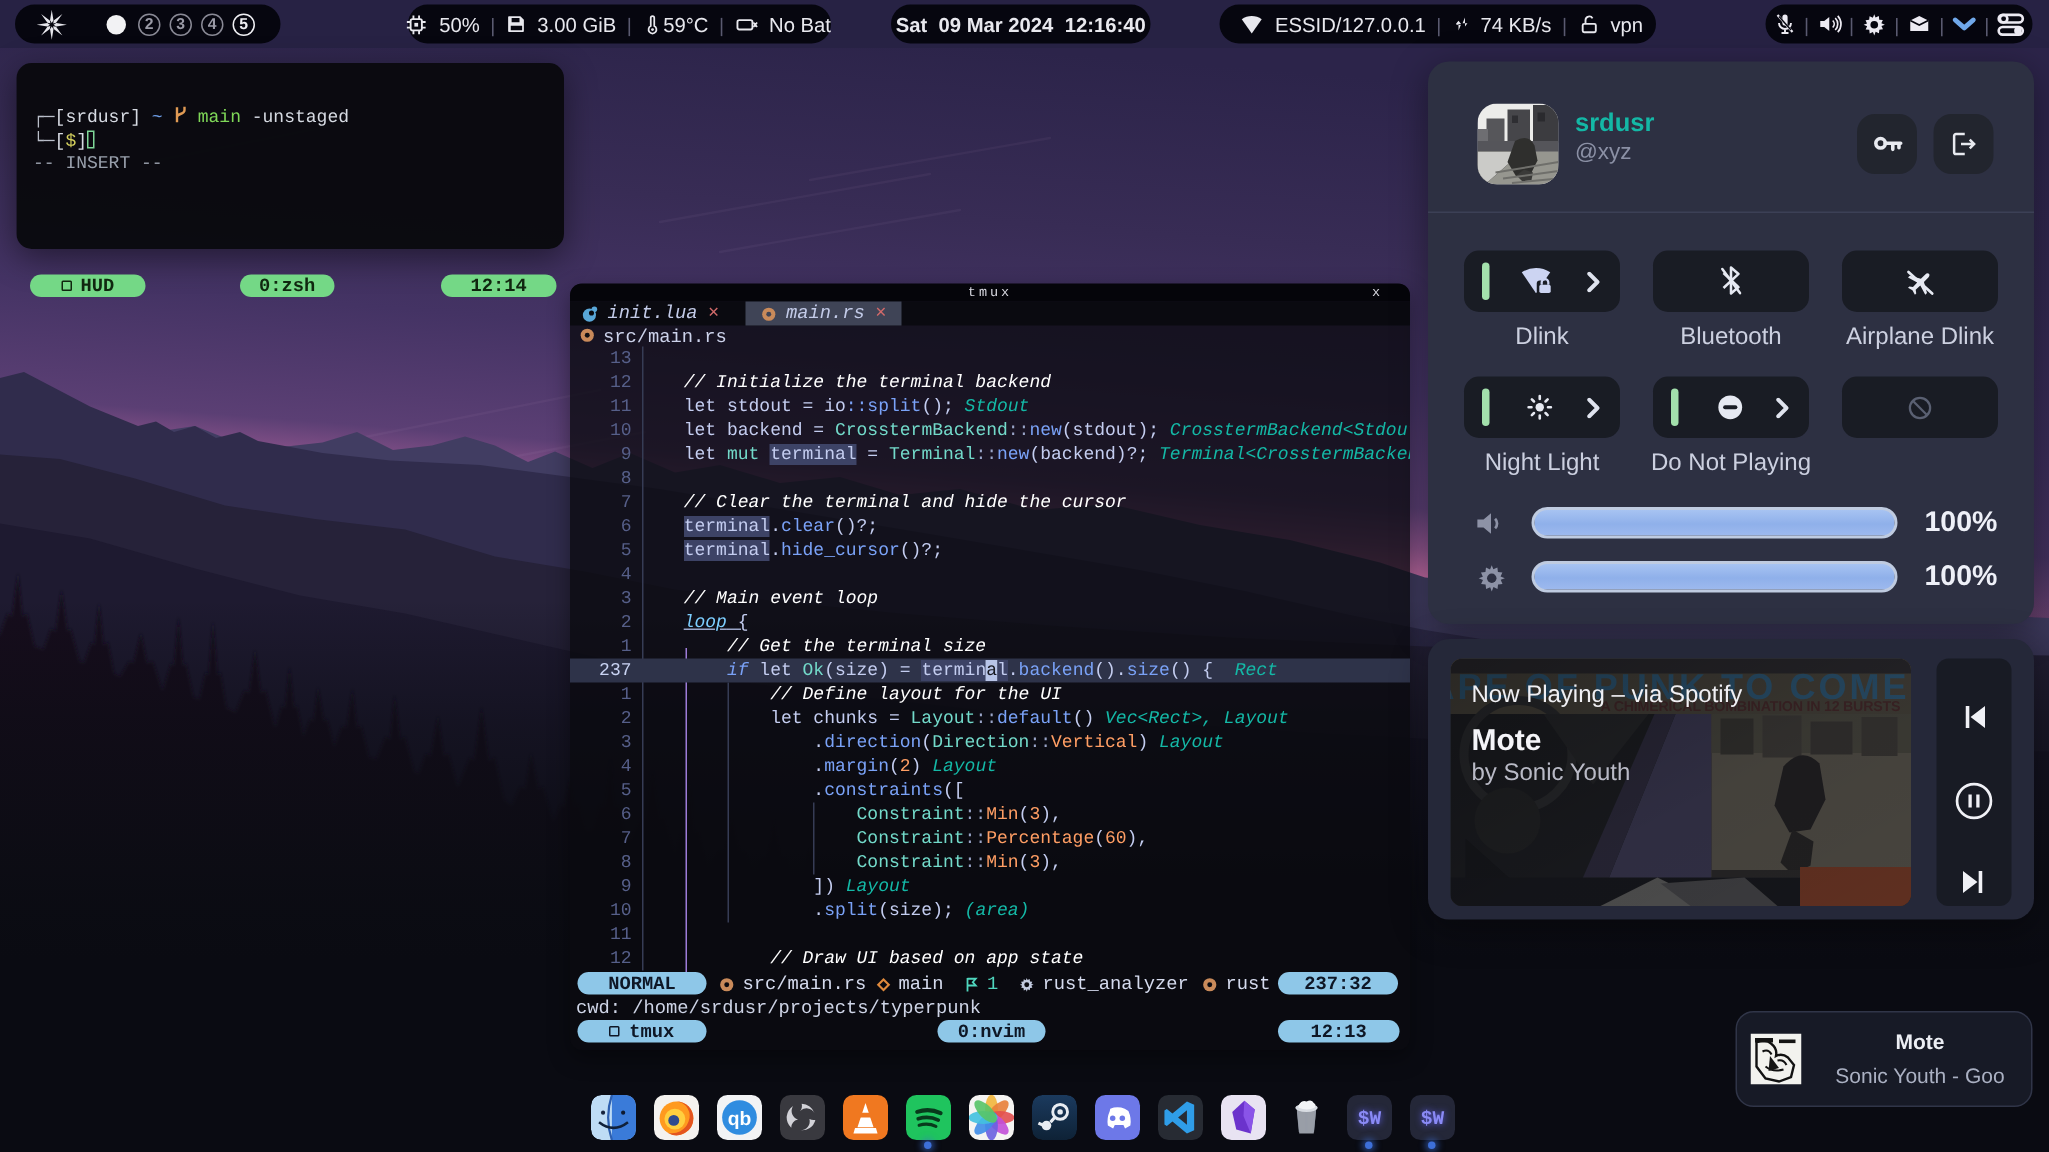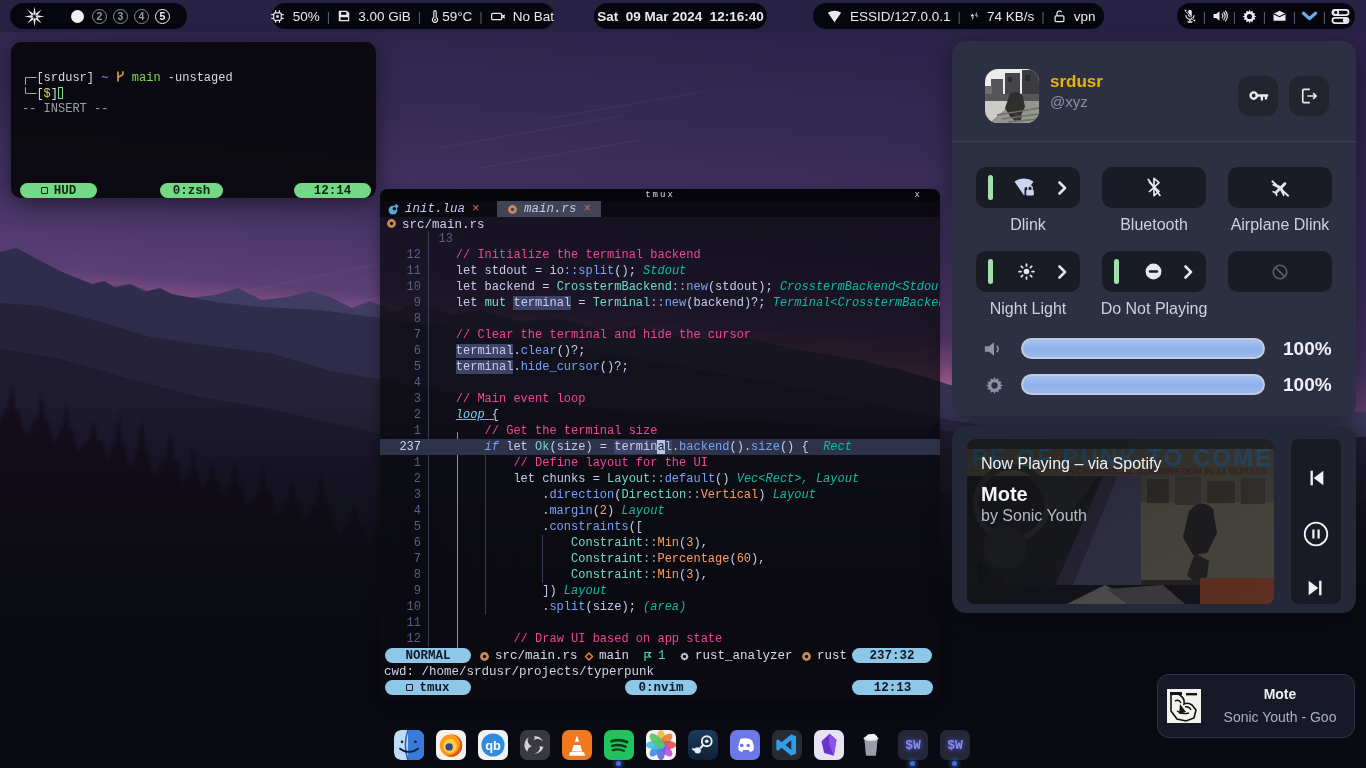--- a/index.html
+++ b/index.html
@@ -12,21 +12,21 @@
 #topbar { position:absolute; left:0; top:0; width:1366px; height:32px; background:#272244; }
 .pill { position:absolute; top:3px; height:26px; background:#06060f; border-radius:13px;
   display:flex; align-items:center; color:#e8e8ee; font-size:14px; white-space:nowrap; }
 .pill .sep { color:#5a5a70; margin:0 7px; font-size:13px; }
 .pill svg { flex-shrink:0; }
 .ws { width:15px; height:15px; border:1.5px solid #8a8a96; border-radius:50%; margin-left:10px;
   color:#9a9aa6; font-size:10.5px; font-weight:bold; display:inline-flex; align-items:center; justify-content:center; }
 .ws.on { border-color:#f0f0f4; color:#f0f0f4; }
 
 
-#term1 { position:absolute; left:11px; top:42px; width:365px; height:156px;
+#term1 { position:absolute; left:11px; top:42px; width:365px; height:124px;
   background:rgba(9,9,14,0.96); border-radius:10px; box-shadow:0 6px 22px rgba(0,0,0,0.45);
   font-family:"Liberation Mono", monospace; font-size:12px; color:#cfd3dc; }
 #term1 pre { font-family:inherit; line-height:15.6px; position:absolute; left:11px; top:28px; }
 .tpill { position:absolute; height:15px; background:#74d886; border-radius:8px; color:#10270f;
   font-family:"Liberation Mono", monospace; font-size:12.5px; font-weight:bold;
   display:flex; align-items:center; justify-content:center; }
 .sqi { display:inline-block; width:7px; height:7px; border:1.5px solid currentColor; border-radius:1px; margin-right:6px; }
 
 
 #editor { position:absolute; left:380px; top:189px; width:560px; height:511px;
@@ -40,21 +40,21 @@
 #crumb { position:absolute; left:6px; top:29px; font-size:12.5px; color:#ccd2ea; }
 #code { position:absolute; left:0; top:0px; width:560px; height:458px; font-size:12px; line-height:16px; color:#c4cdf0; }
 .ln { position:absolute; left:0; width:560px; height:16px; white-space:pre; }
 .ln .gut { position:absolute; left:0; top:0; width:41px; text-align:right; color:#565f89; }
 .ln .txt { position:absolute; left:47px; top:0; }
 .curline { background:#2e3349; }
 .guide { position:absolute; width:1px; background:#363c55; }
 .pn { color:#9aa5c8; }
 .cur { background:#b8c4e8; color:#16171f; }
 
-.cm { color:#ec4899; }
+.cm { color:#ffffff; font-style:italic; }
 .hint { color:#14b8a6; font-style:italic; }
 .kb { color:#7aa2f7; }         
 .kbi { color:#7aa2f7; font-style:italic; }
 .ty { color:#73daca; }         
 .or { color:#ff9e64; }         
 .wh { color:#c4cdf0; }
 .hl { background:#3d4366; }
 
 #stline { position:absolute; left:0; top:459px; width:560px; height:16px; background:#0a0a10; color:#d5dbee; font-size:12.5px; }
 #cwd { position:absolute; left:4px; top:476px; font-size:12.5px; color:#ced4e6; }
@@ -256,21 +256,21 @@
   </div>
   <div id="crumb"><svg width="11" height="11" viewBox="0 0 20 20" style="margin-right:5px;vertical-align:-1px;">
         <circle cx="10" cy="10" r="8" fill="#c98a5a"></circle>
         <circle cx="10" cy="10" r="3" fill="#101014"></circle>
       </svg>src/main.rs</div>
   <div id="code">
 <div class="guide" style="left:48px;top:42px;height:416px;"></div>
 <div class="guide" style="left:105px;top:266px;height:160px;"></div>
 <div class="guide" style="left:162px;top:346px;height:48px;"></div>
 <div class="guide" style="left:77px;top:243px;height:216px;background:#9d7cd8;"></div>
-<div class="ln" style="top:42px;margin-left:32px;"><span class="gut">13</span><span class="txt"></span></div>
+<div class="ln" style="top:42px;"><span class="gut">13</span><span class="txt"></span></div>
 <div class="ln" style="top:58px;"><span class="gut">12</span><span class="txt">    <span class="cm">// Initialize the terminal backend</span></span></div>
 <div class="ln" style="top:74px;"><span class="gut">11</span><span class="txt">    <span class="wh">let stdout = io</span><span class="kb">::split</span><span class="wh">();</span><span class="hint"> Stdout</span></span></div>
 <div class="ln" style="top:90px;"><span class="gut">10</span><span class="txt">    <span class="wh">let backend = </span><span class="ty">CrosstermBackend</span><span class="pn">::</span><span class="kb">new</span><span class="wh">(stdout);</span><span class="hint"> CrosstermBackend&lt;Stdout</span></span></div>
 <div class="ln" style="top:106px;"><span class="gut">9</span><span class="txt">    <span class="wh">let </span><span class="ty">mut</span><span class="wh"> </span><span class="hl">terminal</span><span class="wh"> = </span><span class="ty">Terminal</span><span class="pn">::</span><span class="kb">new</span><span class="wh">(backend)?;</span><span class="hint"> Terminal&lt;CrosstermBacken</span></span></div>
 <div class="ln" style="top:122px;"><span class="gut">8</span><span class="txt"></span></div>
 <div class="ln" style="top:138px;"><span class="gut">7</span><span class="txt">    <span class="cm">// Clear the terminal and hide the cursor</span></span></div>
 <div class="ln" style="top:154px;"><span class="gut">6</span><span class="txt">    <span class="hl">terminal</span><span class="wh">.</span><span class="kb">clear</span><span class="wh">()?;</span></span></div>
 <div class="ln" style="top:170px;"><span class="gut">5</span><span class="txt">    <span class="hl">terminal</span><span class="wh">.</span><span class="kb">hide_cursor</span><span class="wh">()?;</span></span></div>
 <div class="ln" style="top:186px;"><span class="gut">4</span><span class="txt"></span></div>
 <div class="ln" style="top:202px;"><span class="gut">3</span><span class="txt">    <span class="cm">// Main event loop</span></span></div>
@@ -332,21 +332,21 @@
     <rect x="23" y="8" width="4" height="5" fill="#2e2e32"></rect>
     <rect x="40" y="6" width="5" height="6" fill="#2a2a2e"></rect>
     <rect x="0" y="25" width="54" height="8" fill="#55555a"></rect>
     <rect x="0" y="32" width="54" height="22" fill="#96968f"></rect>
     <path d="M0 32 L30 32 L5 54 L0 54 Z" fill="#cccccа"></path>
     <path d="M0 32 L30 32 L5 54 L0 54 Z" fill="#cbcbc8"></path>
     <path d="M25 25 q9 -5 13 3 l2 10 -5 10 -9 1 -6 -10 Z" fill="#2f2f2d"></path>
     <path d="M26 48 l4 4 6 -1 1 -5 -6 -2 Z" fill="#3a3a38"></path>
     <path d="M12 46 L54 39 M17 50 L54 45 M23 53 L54 50" stroke="#6f6f6b" stroke-width="1.3"></path>
   </svg>
-  <div class="abs" style="left:98px; top:31px; color:#eab308; font-size:17px; font-weight:bold;">srdusr</div>
+  <div class="abs" style="left:98px; top:31px; color:#14b8a6; font-size:17px; font-weight:bold;">srdusr</div>
   <div class="abs" style="left:98px; top:52px; color:#8b90a5; font-size:15px;">@xyz</div>
   <div class="sqbtn" style="left:286px; top:35px;">
     <svg width="23" height="23" viewBox="0 0 24 24" fill="none" stroke="#e8eaf0" stroke-width="2.5">
         <circle cx="7" cy="11" r="3.3"></circle>
         <path d="M10.2 11 L21 11 M15.5 11 L15.5 15.2 M19.8 11 L19.8 14" stroke-linecap="round"></path>
       </svg>
   </div>
   <div class="sqbtn" style="left:337px; top:35px;">
     <svg width="20" height="20" viewBox="0 0 24 24" fill="none" stroke="#e8eaf0" stroke-width="2">
         <path d="M13 4 H6 a1.5 1.5 0 0 0 -1.5 1.5 v13 a1.5 1.5 0 0 0 1.5 1.5 h7 M10 12 h10 M17 8.5 L20.5 12 L17 15.5"></path>

